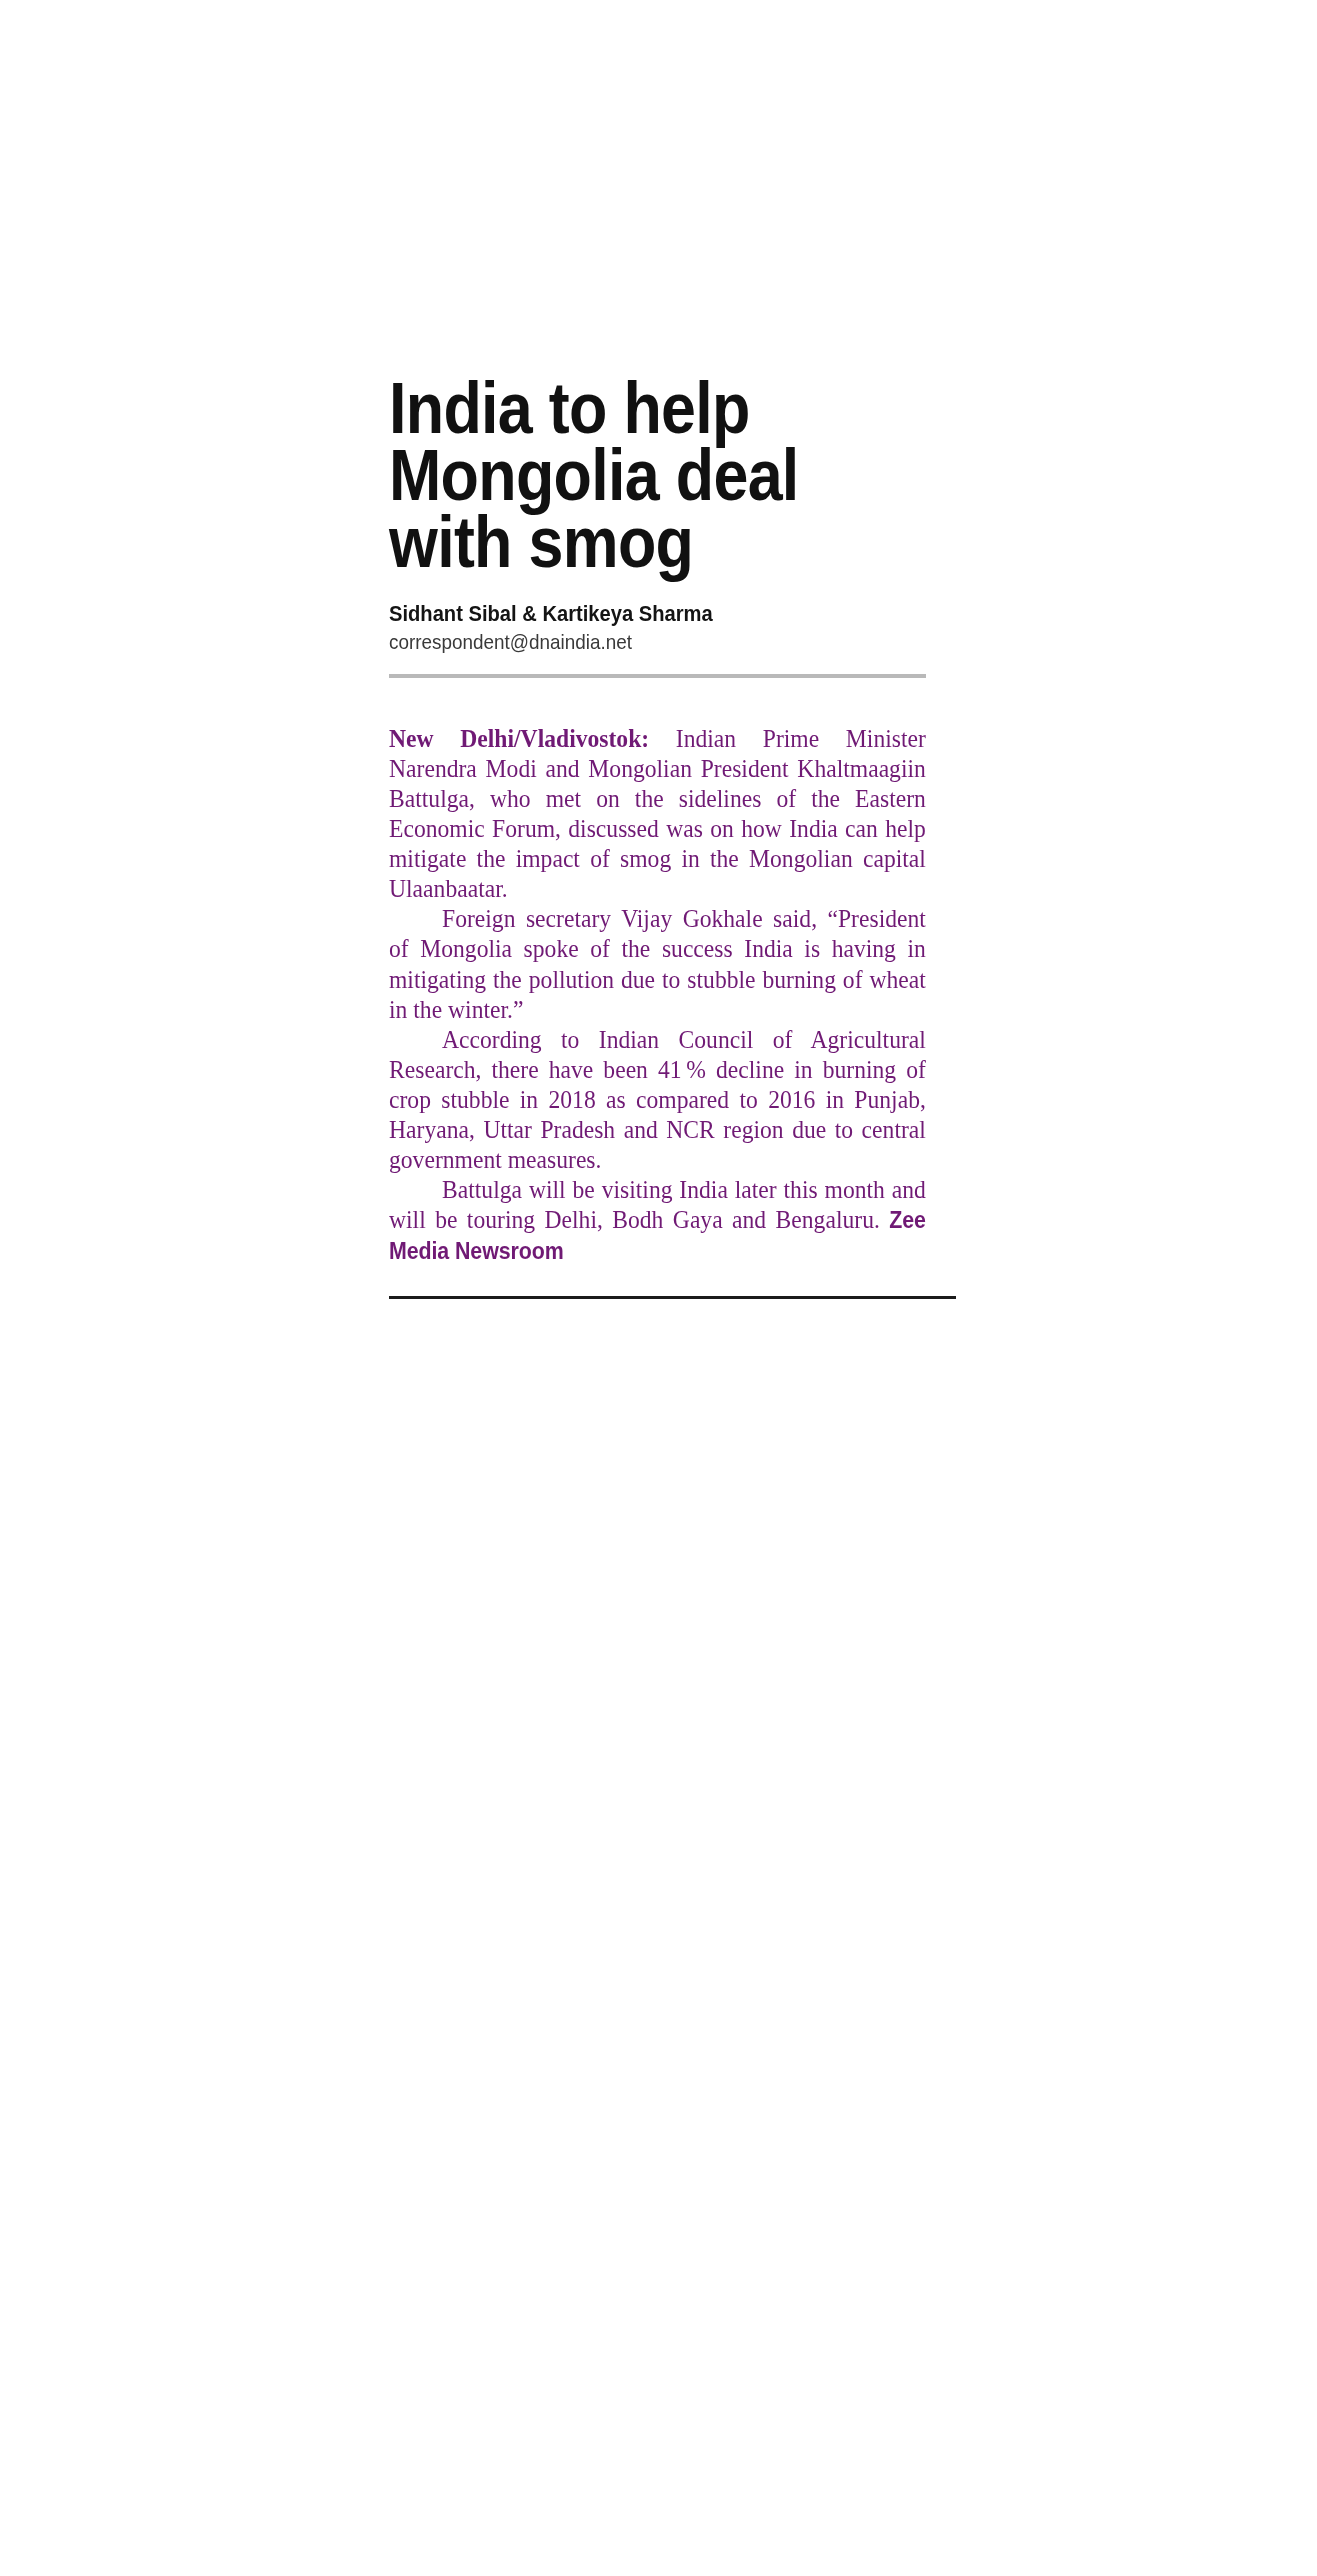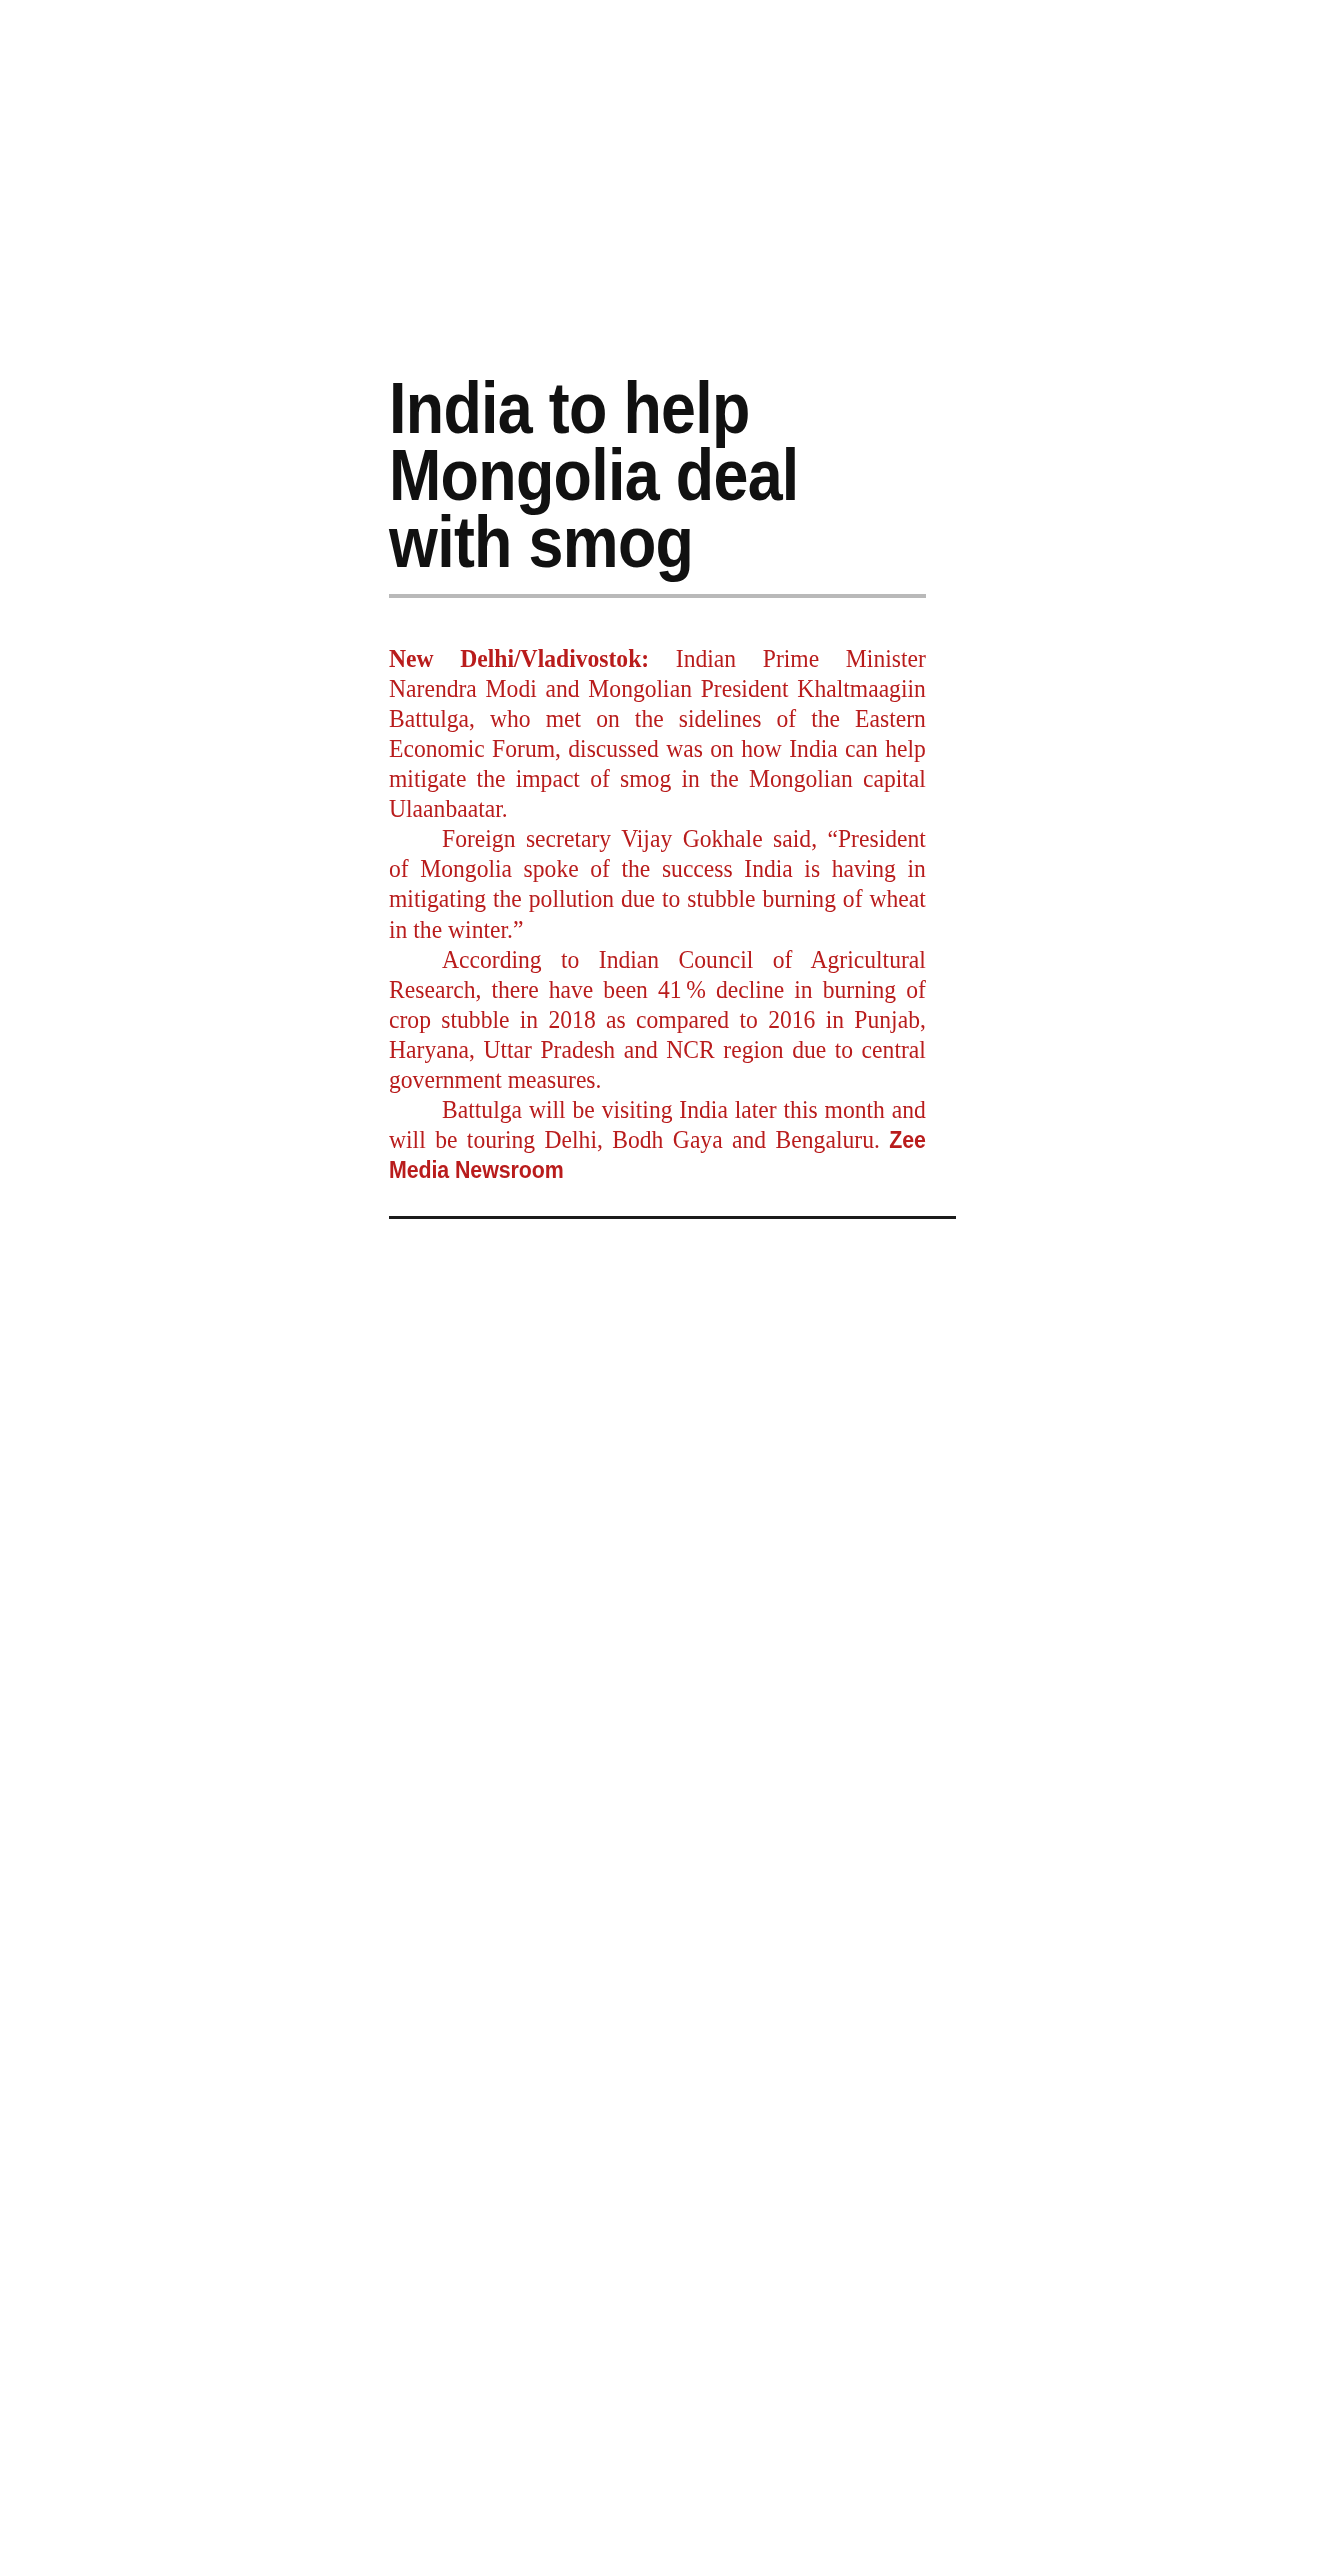--- a/index.html
+++ b/index.html
@@ -82,21 +82,21 @@
     background: #1b1b1b;
     width: 567px;
     margin-top: 31px;
   }
 
   
   .body-copy {
     font-family: "Liberation Serif", "DejaVu Serif", serif;
     font-size: 25.4px;
     line-height: 1.185;
-    color: #b91c1c;
+    color: #701a75;
     text-align: justify;
     text-justify: inter-word;
     -webkit-hyphens: none;
     hyphens: none;
     margin-top: 45px;
   }
   .body-copy p {
     margin: 0;
     text-indent: 57px;
     transform: scaleX(0.93);
@@ -121,20 +121,24 @@
 <div id="page">
 
   <article class="article">
 
     <h1 class="headline">
       <span class="hl-line">India to help</span>
       <span class="hl-line">Mongolia deal</span>
       <span class="hl-line">with smog</span>
     </h1>
 
+    <div class="byline-block">
+      <div class="byline-authors">Sidhant Sibal &amp; Kartikeya Sharma</div>
+      <div class="byline-email">correspondent@dnaindia.net</div>
+    </div>
 
     <div class="rule-top"></div>
 
     <div class="body-copy">
 
       <p class="first"><span class="dateline">New Delhi/Vladivostok:</span><span> Indian Prime Minister Narendra Modi and Mongolian President Khaltmaagiin Battulga, who met on the sidelines of the Eastern Economic Forum, discussed was on how India can help mitigate the impact of smog in the Mongolian capital Ulaanbaatar.</span></p>
 
       <p>Foreign secretary Vijay Gokhale said, “President of Mongolia spoke of the success India is having in mitigating the pollution due to stubble burning of wheat in the winter.”</p>
 
       <p>According to Indian Council of Agricultural Research, there have been 41 % decline in burning of crop stubble in 2018 as compared to 2016 in Punjab, Haryana, Uttar Pradesh and NCR region due to central government measures.</p>

